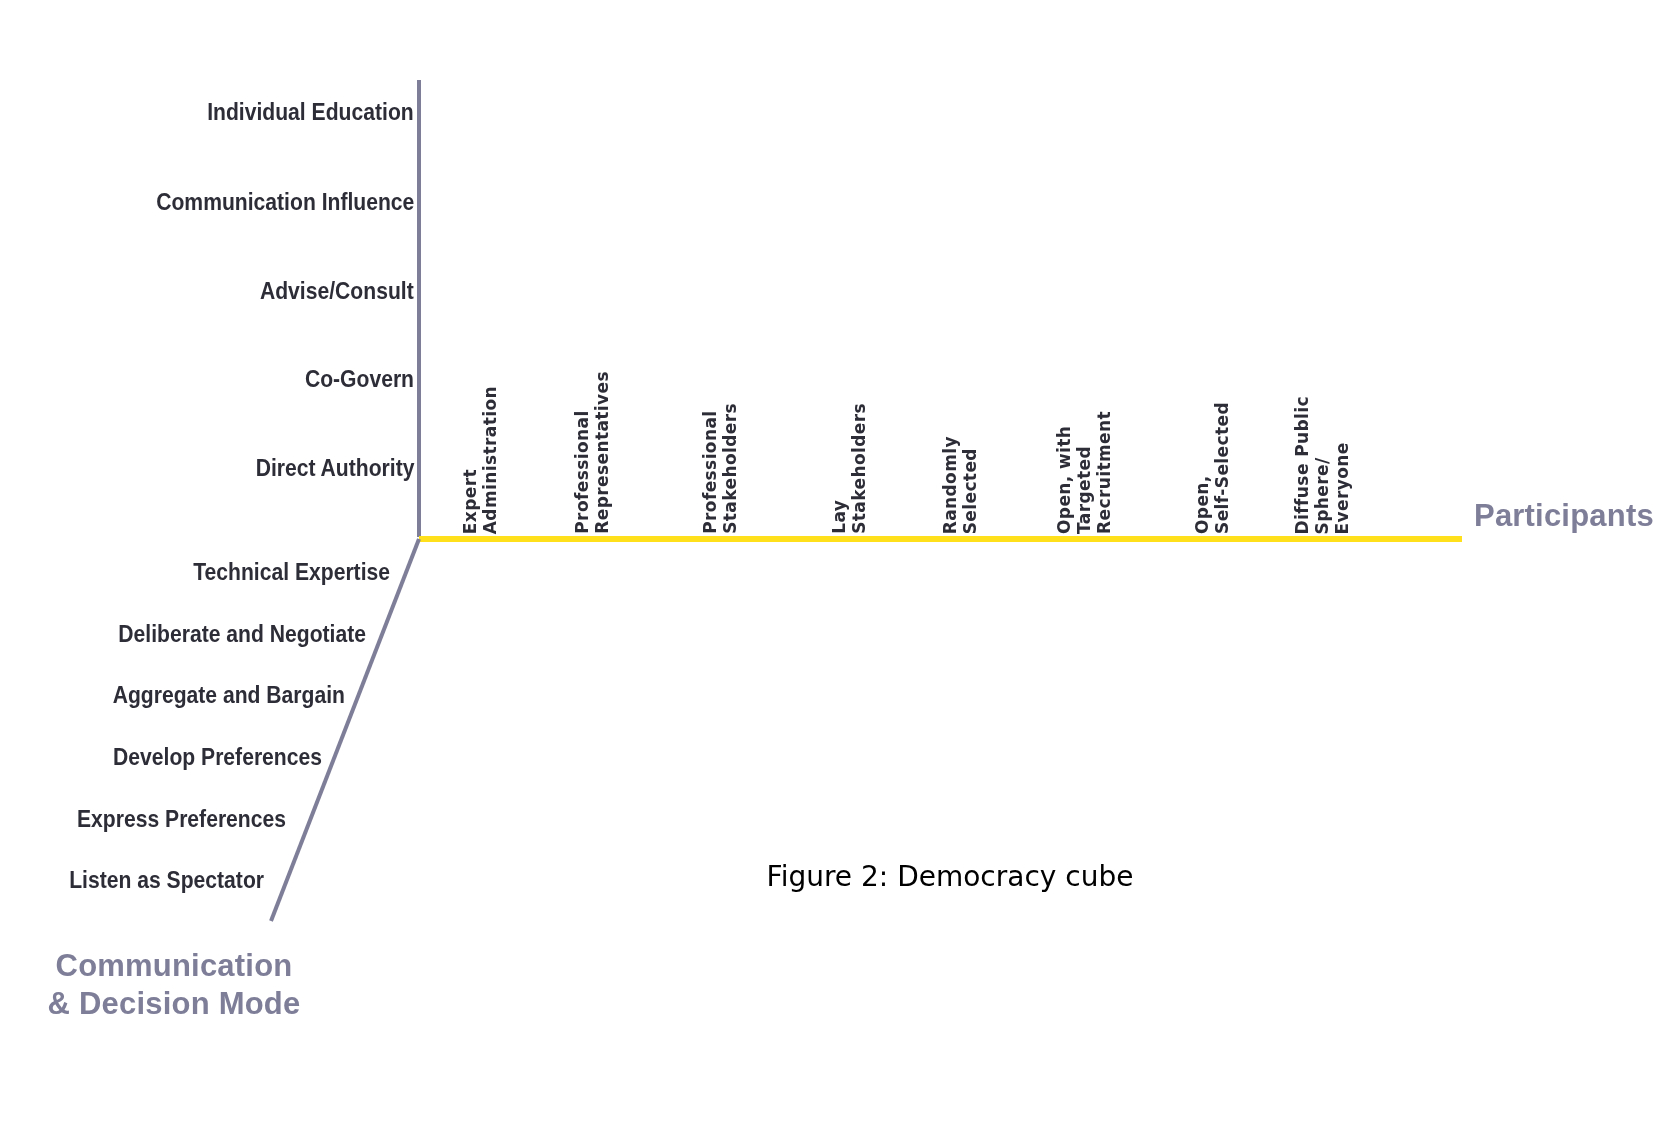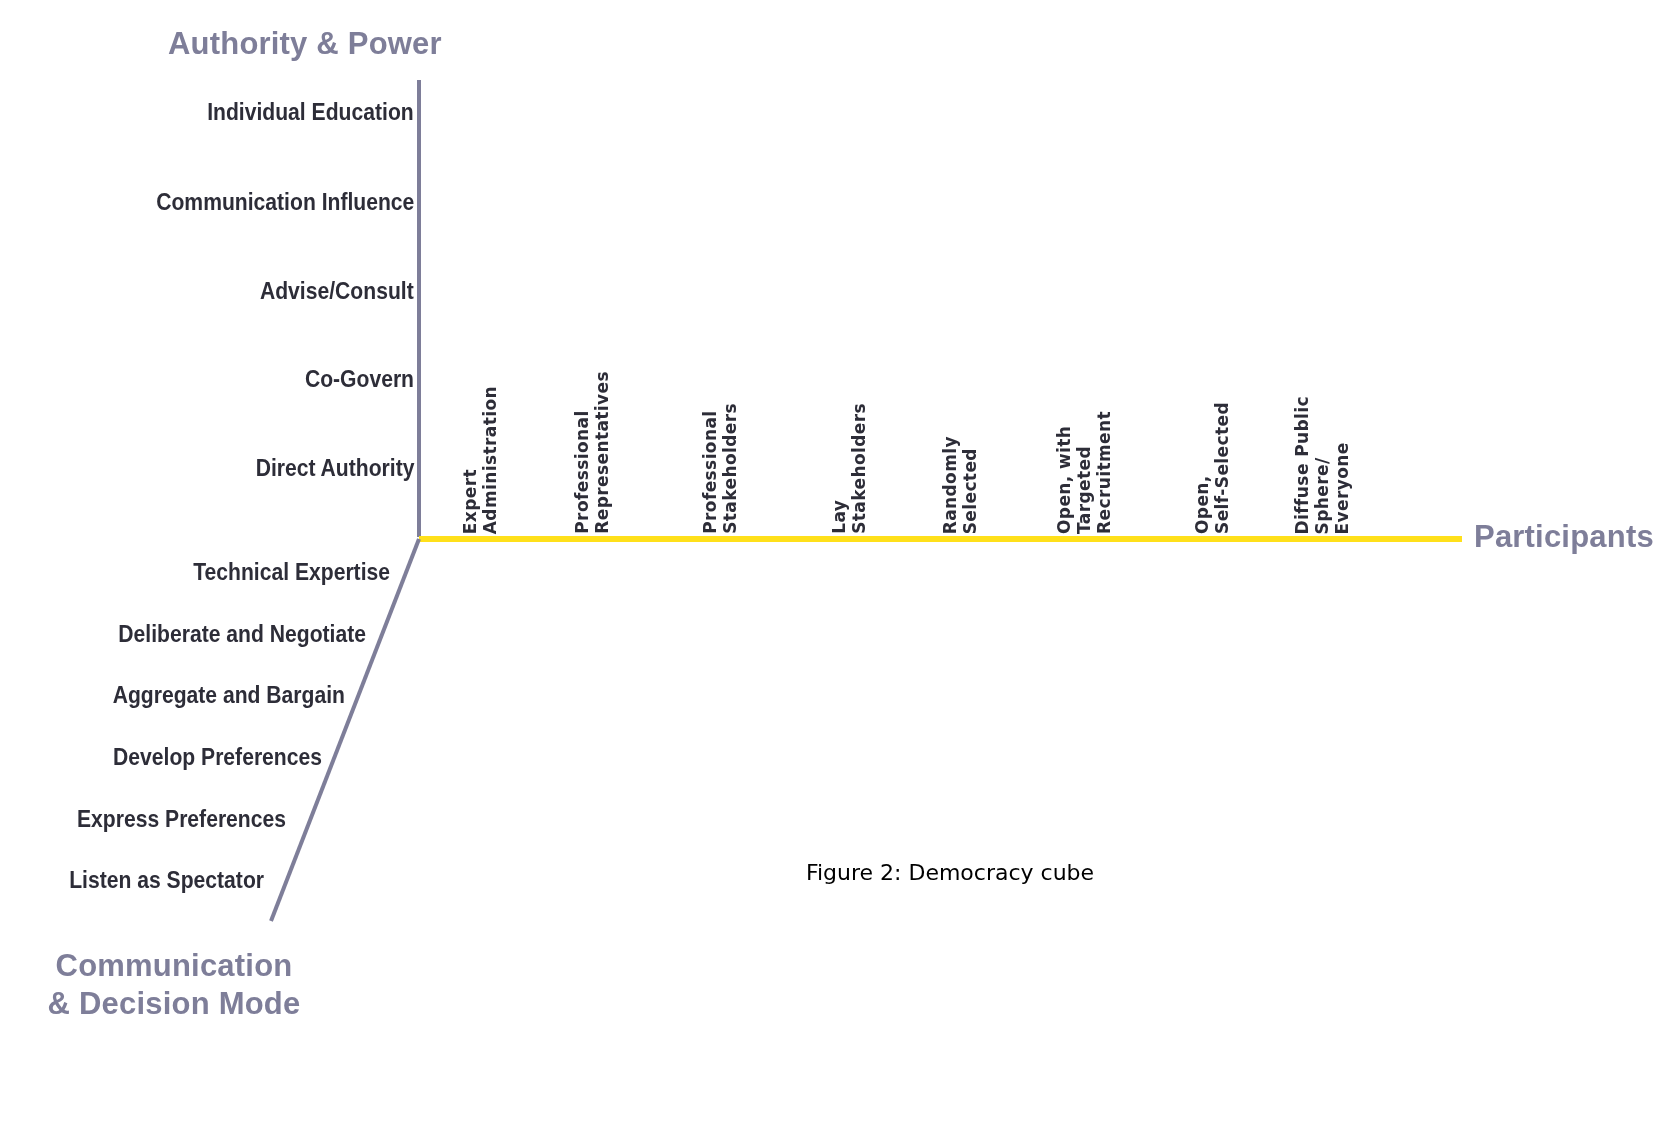--- a/index.html
+++ b/index.html
@@ -40,21 +40,21 @@
     font-size: 31px;
     letter-spacing: 0.2px;
     white-space: nowrap;
   }
   #authority-power-title {
     left: 168px;
     top: 26px;
   }
   #participants-title {
     left: 1474px;
-    top: 519px;
+    top: 498px;
   }
   #communication-mode-title {
     left: 10px;
     top: 947px;
     width: 264px;
     text-align: center;
     white-space: normal;
     line-height: 1.24;
     margin-left: 32px;
   }
@@ -110,38 +110,37 @@
   
   #figure-caption {
     position: absolute;
     left: 600px;
     top: 860px;
     width: 700px;
     text-align: center;
     color: #000000;
     font-family: "DejaVu Sans", sans-serif;
     font-weight: normal;
-    font-size: 22px;
+    font-size: 28px;
   }
 </style>
 </head>
 <body>
 
 <div id="figure-root">
 
   <svg id="axes-svg" viewBox="0 0 1662 1126" width="1662" height="1126">
 
     <line x1="419" y1="80" x2="419" y2="537" stroke="#7e7e99" stroke-width="4"></line>
 
     <line x1="419" y1="539" x2="1462" y2="539" stroke="#FFE01A" stroke-width="6"></line>
 
     <line x1="419" y1="539" x2="271" y2="921" stroke="#7e7e99" stroke-width="4"></line>
   </svg>
 
-  <div class="axis-title" id="authority-power-title">Authority &amp; Power</div>
 
   <div class="axis-title" id="participants-title">Participants</div>
 
   <div class="axis-title" id="communication-mode-title">Communication &amp; Decision Mode</div>
 
   <div class="v-tick" style="top:98px">Individual Education</div>
   <div class="v-tick" style="top:188px">Communication Influence</div>
   <div class="v-tick" style="top:277px">Advise/Consult</div>
   <div class="v-tick" style="top:365px">Co-Govern</div>
   <div class="v-tick" style="top:454px">Direct Authority</div>

